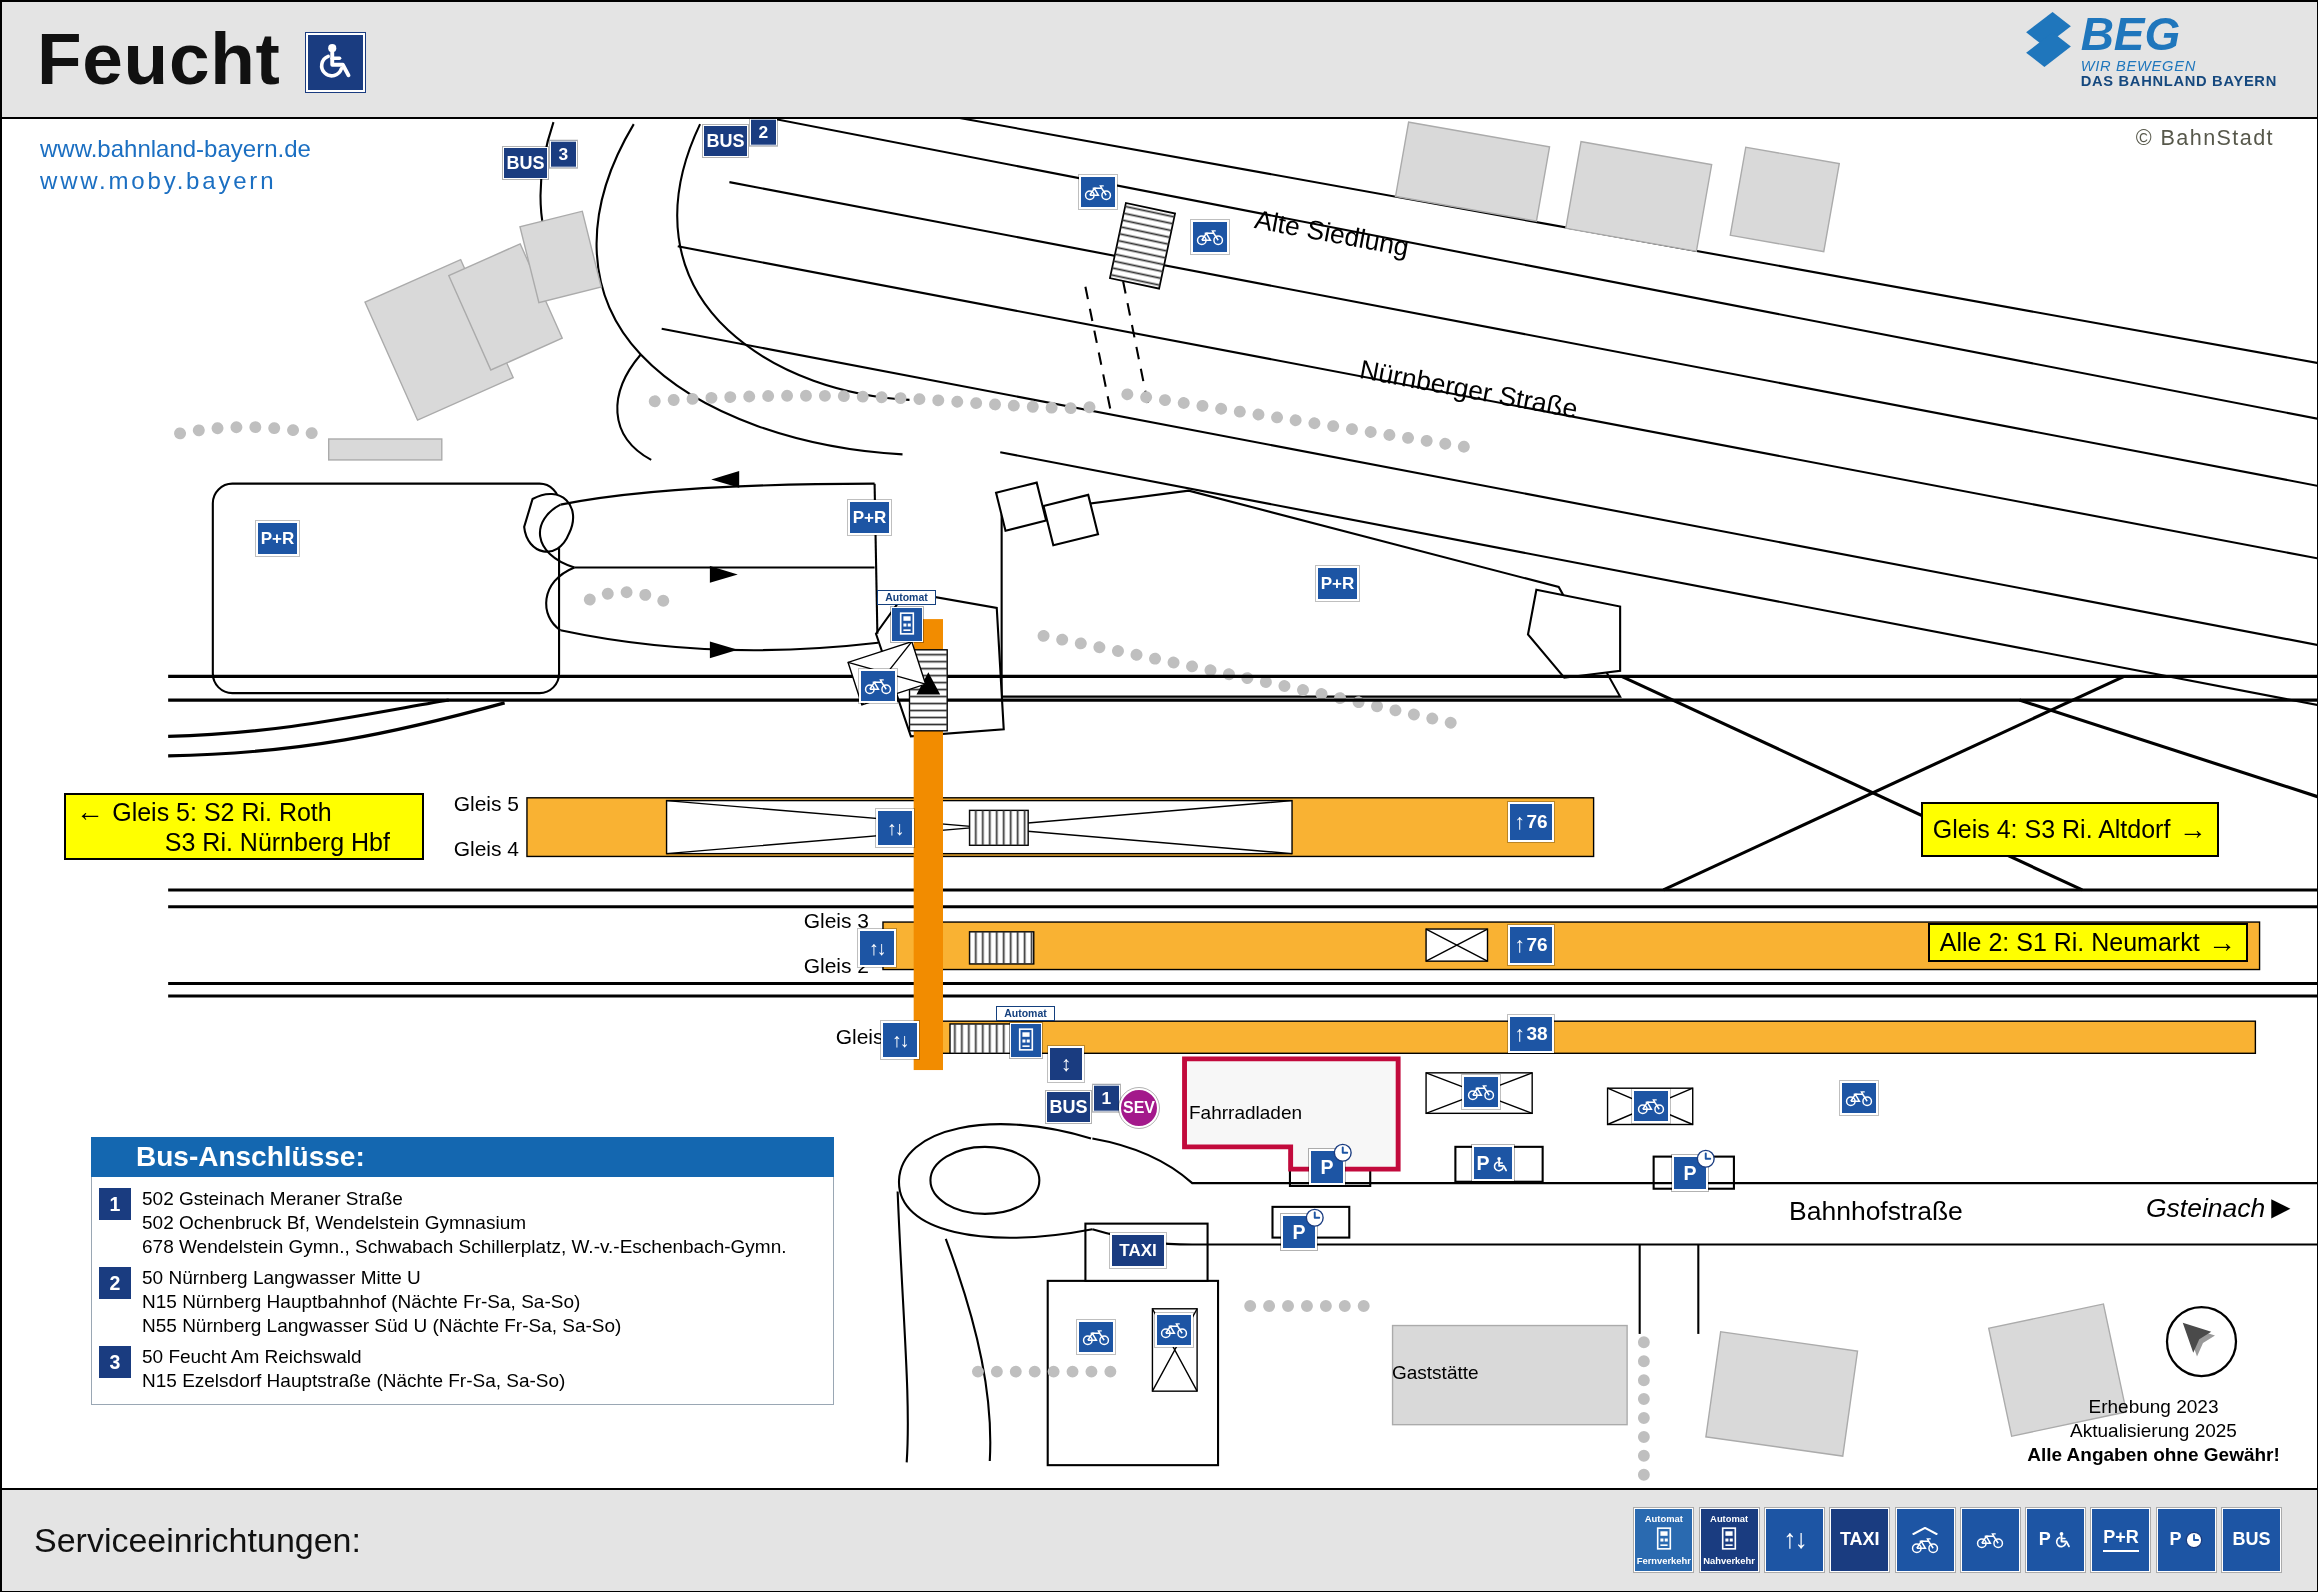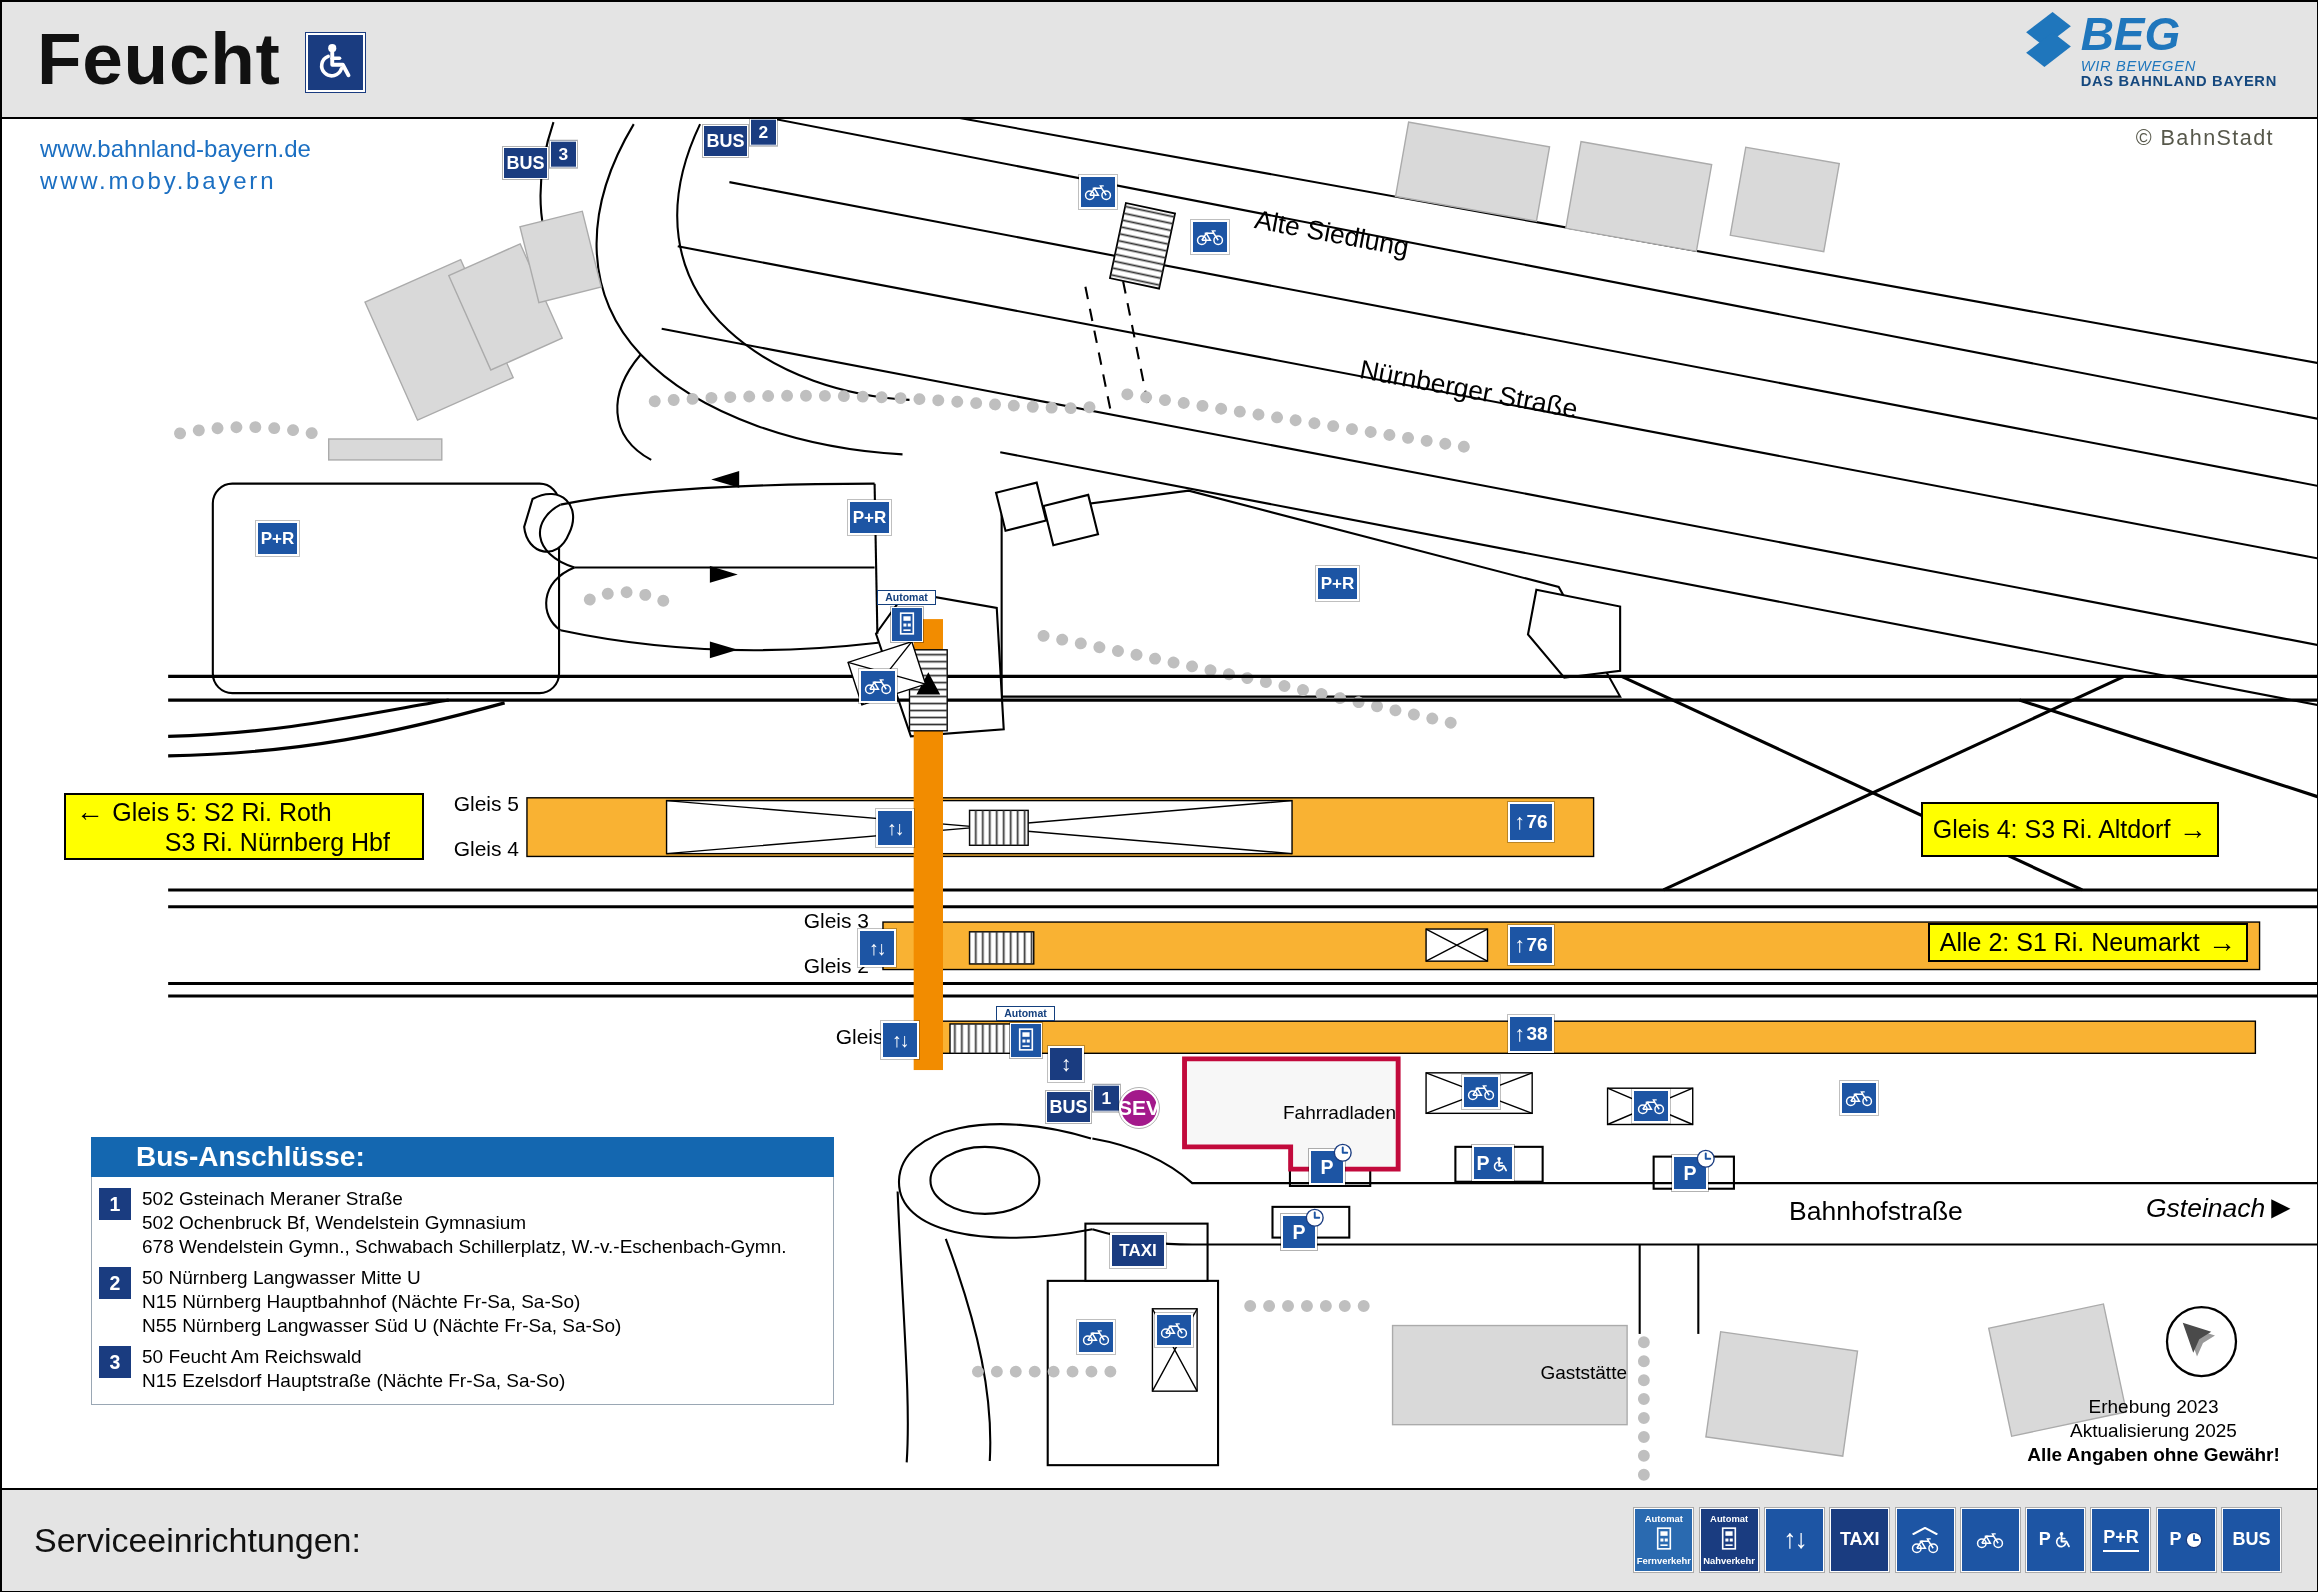--- a/index.html
+++ b/index.html
@@ -31,40 +31,40 @@
   .weblink.l2{top:165px;letter-spacing:2.8px}
 
   
   .tile{position:absolute;background:var(--blue);color:#fff;display:flex;align-items:center;justify-content:center;
         font-weight:bold;border:2.1px solid #fff;outline:0.7px solid rgba(0,0,0,.25);z-index:3}
   .tile.nv{background:var(--navy)}
   .tile svg{display:block}
   .busstop{position:absolute;display:flex;align-items:flex-start;z-index:3}
   .busstop .b{width:45px;height:32px;background:var(--navy);color:#fff;font-weight:bold;font-size:18px;display:flex;align-items:center;justify-content:center;border:1.4px solid #fff;outline:0.7px solid rgba(0,0,0,.3)}
   .busstop .n{width:26.5px;height:26.5px;background:var(--navy);color:#fff;font-weight:bold;font-size:17.4px;display:flex;align-items:center;justify-content:center;margin-left:2.1px;transform:translateY(-6.3px);border:1.4px solid #fff;outline:0.7px solid rgba(0,0,0,.3)}
-  .sev{position:absolute;width:40px;height:40px;border-radius:50%;background:var(--purple);color:#fff;font-weight:bold;font-size:21px;display:flex;align-items:center;justify-content:center;border:2.1px solid #fff;outline:0.7px solid rgba(0,0,0,.3);z-index:3}
+  .sev{position:absolute;width:40px;height:40px;border-radius:50%;background:var(--purple);color:#fff;font-weight:bold;font-size:16px;display:flex;align-items:center;justify-content:center;border:2.1px solid #fff;outline:0.7px solid rgba(0,0,0,.3);z-index:3}
   .lenmark{gap:1.4px;font-size:19px}
   .lenmark .ar{font-size:21.6px;font-weight:bold}
   .pclock{position:absolute;width:36px;height:36px;background:var(--blue);color:#fff;display:flex;align-items:center;justify-content:center;font-weight:bold;font-size:19.5px;border:2.1px solid #fff;outline:0.7px solid rgba(0,0,0,.3);z-index:3}
   .pclock .ck{position:absolute;top:-8.4px;right:-9.8px;width:19.5px;height:19.5px}
   .automat{position:absolute;width:59px;text-align:center;z-index:3}
   .automat .lbl{font-size:10.5px;line-height:13.3px;color:#14407e;background:#fff;border:1.4px solid #14407e;font-weight:bold}
   .automat .mc{width:32px;height:35px;background:var(--blue);margin:1.4px auto 0;display:flex;align-items:center;justify-content:center;border:1.4px solid #fff;outline:0.7px solid rgba(0,0,0,.3)}
   .automat .mc svg{width:18px;height:25px}
 
   
   .ysign{position:absolute;background:var(--yellow);border:2.1px solid #000;color:#000;font-size:25px;display:flex;flex-direction:column;justify-content:center;padding:2.8px 9.8px;z-index:4;white-space:nowrap}
   .ysign .row{display:flex;gap:8.4px;align-items:center}
   .ysign .arr{font-weight:bold;font-size:28px}
   .ysign .ind{margin-left:89px}
 
   
   .mlabel{position:absolute;color:#000;font-size:26.5px;white-space:nowrap;z-index:2}
   .glabel{position:absolute;color:#000;font-size:21px;white-space:nowrap;z-index:2}
-  .blabel{position:absolute;color:#000;font-size:19px;text-align:right;z-index:2}
+  .blabel{position:absolute;color:#000;font-size:19px;text-align:left;z-index:2}
   .tri{position:absolute;font-size:32px;color:#000;z-index:2}
 
   
   .buspanel{position:absolute;left:89px;top:1135px;width:743px;z-index:4}
   .buspanel .hd{background:#1467b0;color:#fff;font-size:28px;font-weight:bold;height:40px;display:flex;align-items:center;padding-left:45px}
   .buspanel .bd{background:#fff;border:1.4px solid #9aa7b4;border-top:none;padding:9.8px 9.8px 11px 7px}
   .bgroup{display:flex;margin-bottom:7px}
   .bgroup:last-child{margin-bottom:0}
   .bgroup .badge{flex:0 0 32px;height:32px;background:var(--navy);color:#fff;font-size:19.5px;font-weight:bold;display:flex;align-items:center;justify-content:center;margin-right:11px;margin-top:1.4px}
   .bgroup .lines{font-size:19px;line-height:24px;color:#000}

